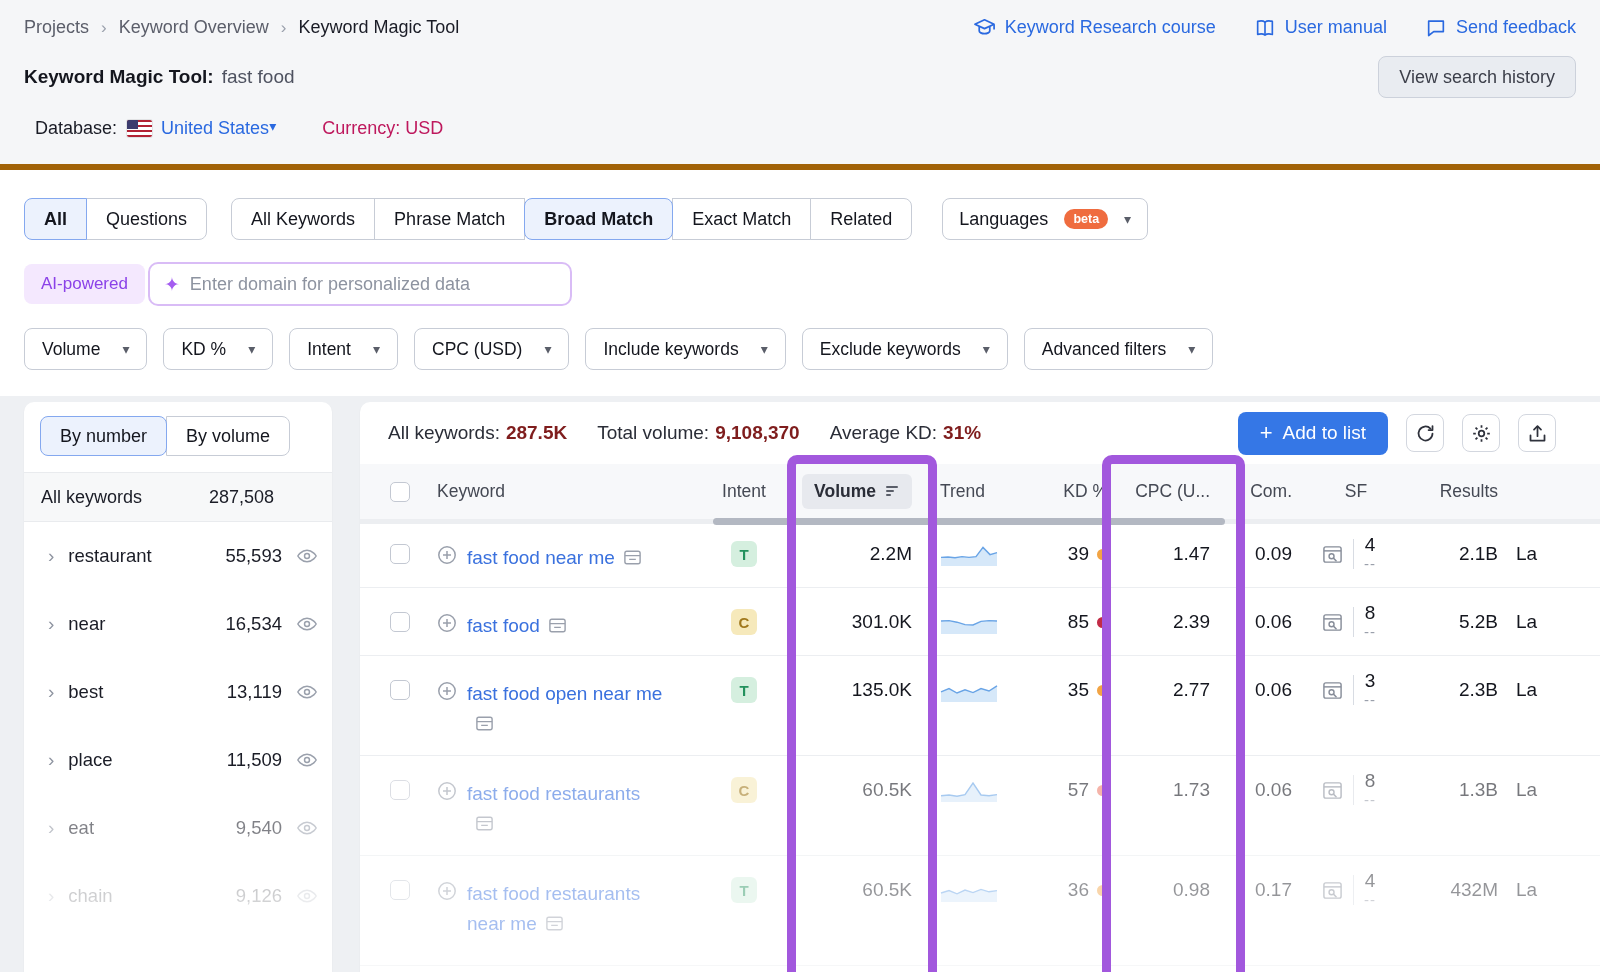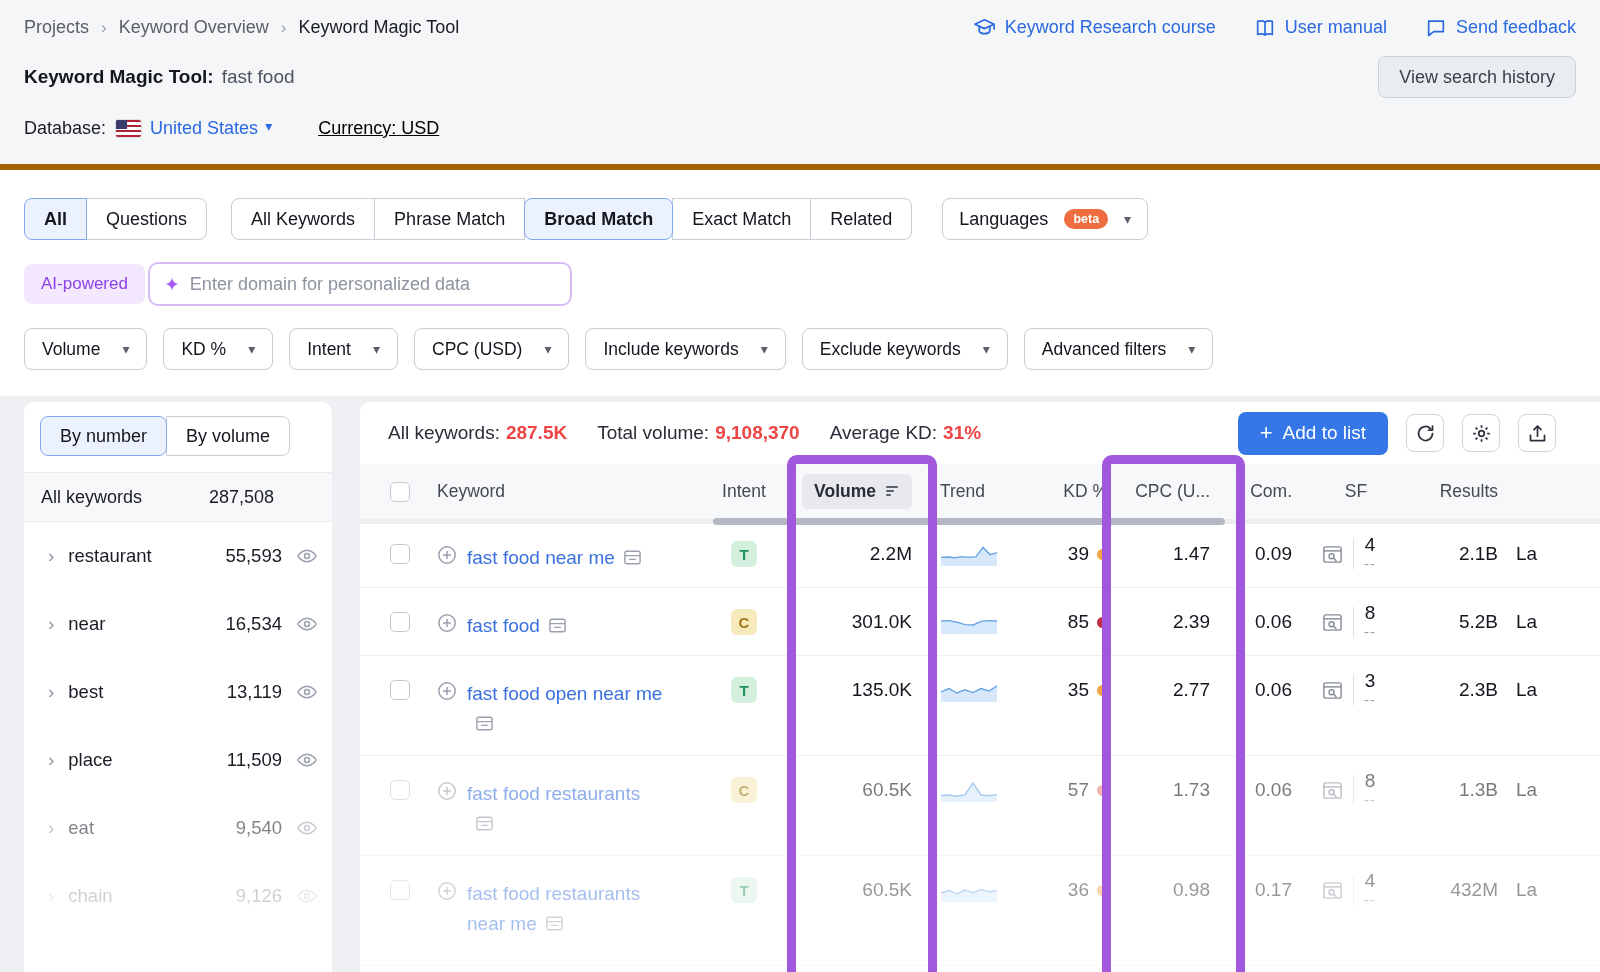--- a/index.html
+++ b/index.html
@@ -13,27 +13,27 @@
   .bc-item { cursor:default; }
   .bc-item.current { color:#1a1c26; }
   .bc-sep { color:#9aa0ac; font-size:17px; }
   .header-links { display:flex; align-items:center; gap:38px; }
   .hlink { display:flex; align-items:center; gap:9px; color:#2a69e0; font-size:18px; text-decoration:none; cursor:pointer; }
   .hicon svg { display:block; }
   .title-row { position:absolute; top:56px; left:24px; right:24px; display:flex; justify-content:space-between; align-items:center; }
   .page-title { font-size:19px; font-weight:bold; color:#14161e; }
   .page-title .query { font-weight:normal; color:#4e5260; margin-left:8px; }
   .history-btn { background:#e9ecf1; border:1px solid #ccd1db; border-radius:8px; height:42px; padding:0 20px; font-size:18px; color:#3c3f4a; font-family:inherit; cursor:pointer; }
-  .db-row { position:absolute; top:118px; left:24px; display:flex; align-items:center; font-size:18px; }
+  .db-row { position:absolute; top:118px; left:35px; display:flex; align-items:center; font-size:18px; }
   .flag { width:25px; height:17px; margin:0 9px 0 10px; border-radius:2px; display:inline-block; position:relative; background:repeating-linear-gradient(180deg,#b22234 0 2.5px,#fff 2.5px 5px); box-shadow:0 0 0 1px rgba(0,0,0,.08); overflow:hidden; }
   .flag::after { content:""; position:absolute; top:0; left:0; width:11px; height:9px; background:#3c3b6e; }
-  .db-link { color:#2a69e0; display:flex; align-items:flex-start; gap:7px; cursor:pointer; text-decoration:none; }
+  .db-link { color:#2a69e0; display:flex; align-items:flex-start; cursor:pointer; text-decoration:none; }
   .caret { font-size:14px; color:#5a5e69; }
   .db-link .caret { color:#2a69e0; }
-  .currency { margin-left:46px; color:#000000;text-decoration:underline; }
+  .currency { margin-left:46px; color:#be185d; }
 
   
   .band { position:absolute; top:171px; left:0; right:0; height:278px; background:#fff; }
   .tabs-row { position:absolute; top:27px; left:24px; display:flex; align-items:center; }
   .tab-group { display:flex; }
   .tab { border:1px solid #c7ccd6; margin-left:-1px; background:#fff; height:42px; padding:0 19px; font-size:18px; font-family:inherit; color:#14161e; cursor:pointer; white-space:nowrap; }
   .tab-group .tab:first-child { margin-left:0; border-radius:8px 0 0 8px; }
   .tab-group .tab:last-child { border-radius:0 8px 8px 0; }
   .tab.sel { background:#ecf2fd; border:1.5px solid #84a8ef; border-radius:8px; font-weight:bold; position:relative; z-index:2; }
   .gap24 { width:24px; } .gap30 { width:30px; }
@@ -63,21 +63,21 @@
   .side-row .chev { color:#8f95a1; font-size:19px; margin-right:14px; }
   .side-row .g-count { margin-left:auto; margin-right:14px; }
   .side-row:nth-child(5) { opacity:.55; }
   .side-row:nth-child(6) { opacity:.35; }
   .side-fade { position:absolute; left:0; right:0; bottom:0; height:140px; background:linear-gradient(180deg, rgba(255,255,255,0), #ffffff 92%); pointer-events:none; }
   .eye { display:flex; }
 
   .table-card { position:absolute; top:6px; left:360px; right:0; bottom:-12px; background:#fff; border-radius:10px 0 0 0; box-shadow:0 1px 2px rgba(20,22,30,.06); }
   .summary-row { height:62px; display:flex; align-items:center; padding:0 44px 0 28px; font-size:19px; color:#2a2d37; }
   .sumitem { margin-right:30px; white-space:nowrap; }
-  .sumitem b { color:#ef4444; margin-left:6px;margin-top:38px; }
+  .sumitem b { color:#7f1d1d; margin-left:6px;margin-top:38px; }
   .actions { margin-left:auto; display:flex; align-items:center; gap:18px; }
   .add-btn { background:#3577e6; color:#fff; border:none; border-radius:8px; height:43px; padding:0 22px; font-size:19px; font-family:inherit; display:flex; align-items:center; gap:10px; cursor:pointer; }
   .add-btn .plus { font-size:22px; line-height:1; }
   .icon-btn { width:38px; height:38px; border:1px solid #d3d7df; border-radius:8px; background:#fff; display:flex; align-items:center; justify-content:center; cursor:pointer; color:#2f323c; }
   .icon-btn svg { display:block; }
 
   
   .thead { display:flex; align-items:center; height:56px; background:#f7f8fa; border-bottom:1px solid #e8eaee; font-size:17.5px; color:#454954; position:relative; }
   .cell { display:flex; align-items:center; height:68px; flex-shrink:0; }
   .thead .cell { height:56px; }

